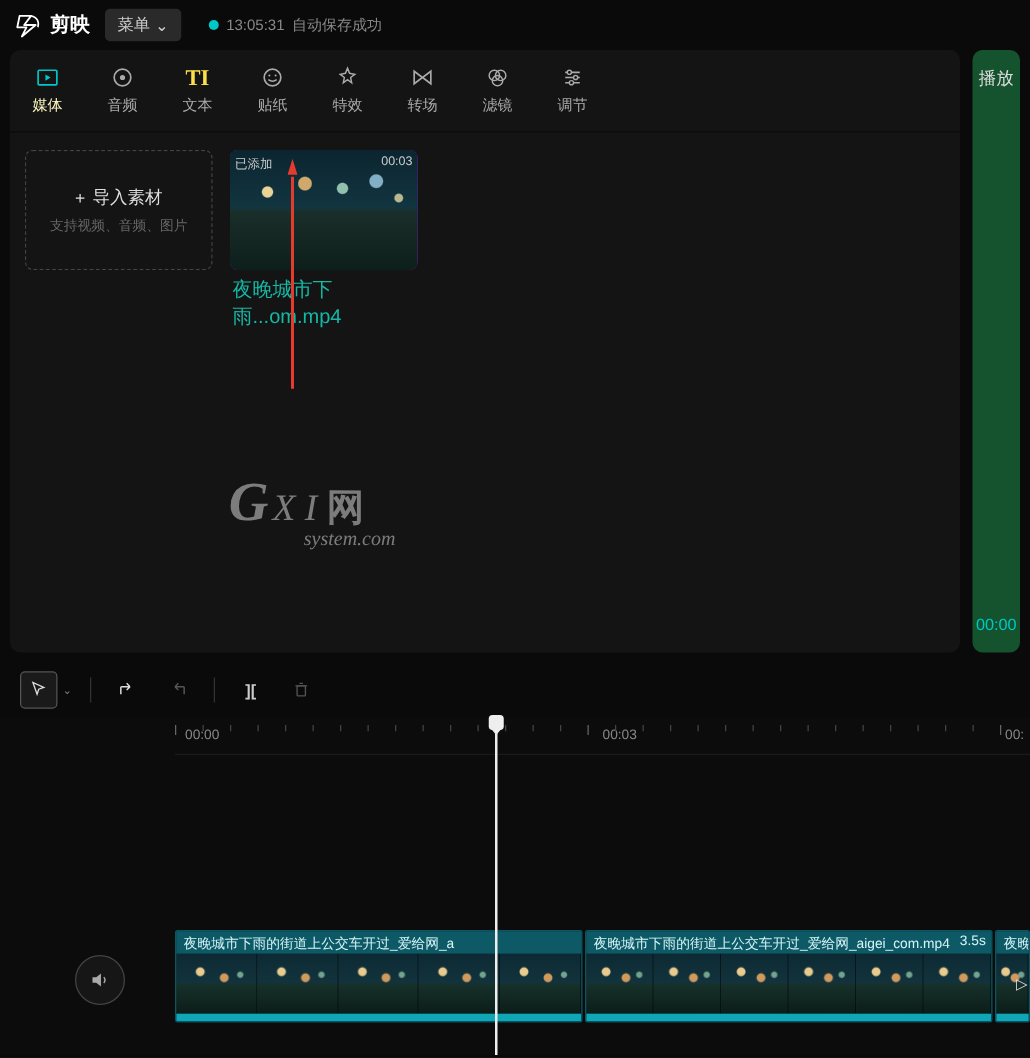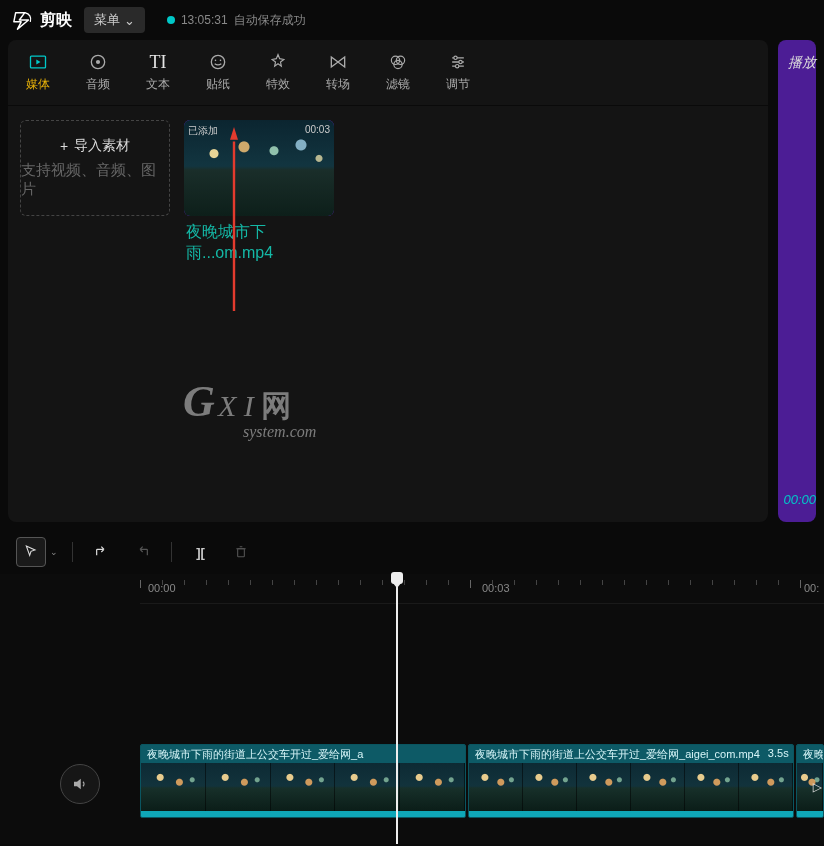--- a/index.html
+++ b/index.html
@@ -22,56 +22,56 @@
   background: #2a2a2a; border-radius: 4px;
   padding: 4px 10px; font-size: 13px; color: #ccc;
   display: flex; align-items: center; gap: 4px;
   cursor: pointer;
 }
 .save-status { display: flex; align-items: center; gap: 6px; font-size: 12px; color: #888; margin-left: 10px; }
 .save-dot { width: 8px; height: 8px; border-radius: 50%; background: #00c8c8; }
 
 .upper { display: flex; height: 490px; gap: 10px; padding: 0 8px 8px 8px; }
 .panel-left { flex: 1; background: #141414; border-radius: 8px; display: flex; flex-direction: column; overflow: hidden; }
-.panel-right { width: 38px; background: #4c1d95; border-radius: 8px; padding: 14px 0; text-align: right; font-style: italic; }
+.panel-right { width: 38px; background: #14532d; border-radius: 8px; padding: 14px 0; text-align: center; }
 .panel-right .pl-label { font-size: 14px; color: #ddd; writing-mode: horizontal-tb; }
 .panel-right .pl-time { color: #00c8c8; font-size: 13px; margin-top: 420px; }
 
 .tabs-row {
   display: flex; align-items: center;
   padding: 8px 12px; gap: 24px;
   border-bottom: 1px solid #0a0a0a;
 }
 .tab {
   display: flex; flex-direction: column; align-items: center;
   gap: 4px; cursor: pointer; color: #aaa; font-size: 12px;
   padding: 4px 6px;
 }
-.tab.active { color: #eab308; }
+.tab.active { color: #fef9c3; }
 .tab svg, .tab .ticon { width: 20px; height: 20px; display: flex; align-items: center; justify-content: center; font-size: 18px; }
 
 .panel-body { display: flex; flex: 1; position: relative; }
 .sidebar { width: 130px; padding: 14px 10px; display: flex; flex-direction: column; gap: 6px; }
 .side-item {
   padding: 10px 14px; border-radius: 4px; cursor: pointer;
   font-size: 14px; color: #bbb;
   display: flex; align-items: center; gap: 6px;
 }
 .side-item.active { background: #2a2a2a; color: #00c8c8; justify-content: center; }
 .side-item .caret { font-size: 10px; color: #888; }
 
 .content-area { flex: 1; padding: 14px 12px; display: flex; gap: 14px; align-items: flex-start; position: relative; }
 .import-card {
   width: 150px; height: 96px;
   border: 1px dashed #444; border-radius: 6px;
   display: flex; flex-direction: column; align-items: center; justify-content: center;
   gap: 6px; cursor: pointer; color: #999;
 }
 .import-card .plus-row { display: flex; align-items: center; gap: 6px; color: #ddd; font-size: 14px; }
-.import-card .hint { font-size: 15px; color: #666; }
+.import-card .hint { font-size: 11px; color: #666; }
 
 .media-card { width: 150px; display: flex; flex-direction: column; gap: 6px; }
 .thumb { width: 150px; height: 96px; border-radius: 6px; overflow: hidden; position: relative; background: #6d28d9; }
 .thumb .badge-l { position: absolute; top: 4px; left: 4px; font-size: 10px; color: #ccc; }
 .thumb .badge-r { position: absolute; top: 4px; right: 4px; font-size: 10px; color: #ccc; }
 .thumb-pic {
   width: 100%; height: 100%;
   background:
     radial-gradient(circle at 20% 35%, rgba(255,230,160,.9) 0 4px, transparent 5px),
     radial-gradient(circle at 40% 28%, rgba(255,200,120,.8) 0 5px, transparent 6px),
@@ -203,21 +203,21 @@
         <span>媒体</span>
       </div>
       <div class="tab">
         <svg viewBox="0 0 24 24">
             <circle cx="12" cy="12" r="8" fill="none" stroke="#aaa" stroke-width="1.6"></circle>
             <circle cx="12" cy="12" r="2.5" fill="#aaa"></circle>
           </svg>
         <span>音频</span>
       </div>
       <div class="tab">
-        <span class="ticon" style="font-family:Georgia;font-weight:400;color:#e5e5e5">TI</span>
+        <span class="ticon" style="font-family:Georgia;font-weight:700;color:#fde047">TI</span>
         <span>文本</span>
       </div>
       <div class="tab">
         <svg viewBox="0 0 24 24">
             <circle cx="12" cy="12" r="8" fill="none" stroke="#aaa" stroke-width="1.6"></circle>
             <circle cx="9" cy="10" r="1" fill="#aaa"></circle>
             <circle cx="15" cy="10" r="1" fill="#aaa"></circle>
             <path d="M8 14q4 3 8 0" fill="none" stroke="#aaa" stroke-width="1.4"></path>
           </svg>
         <span>贴纸</span>

